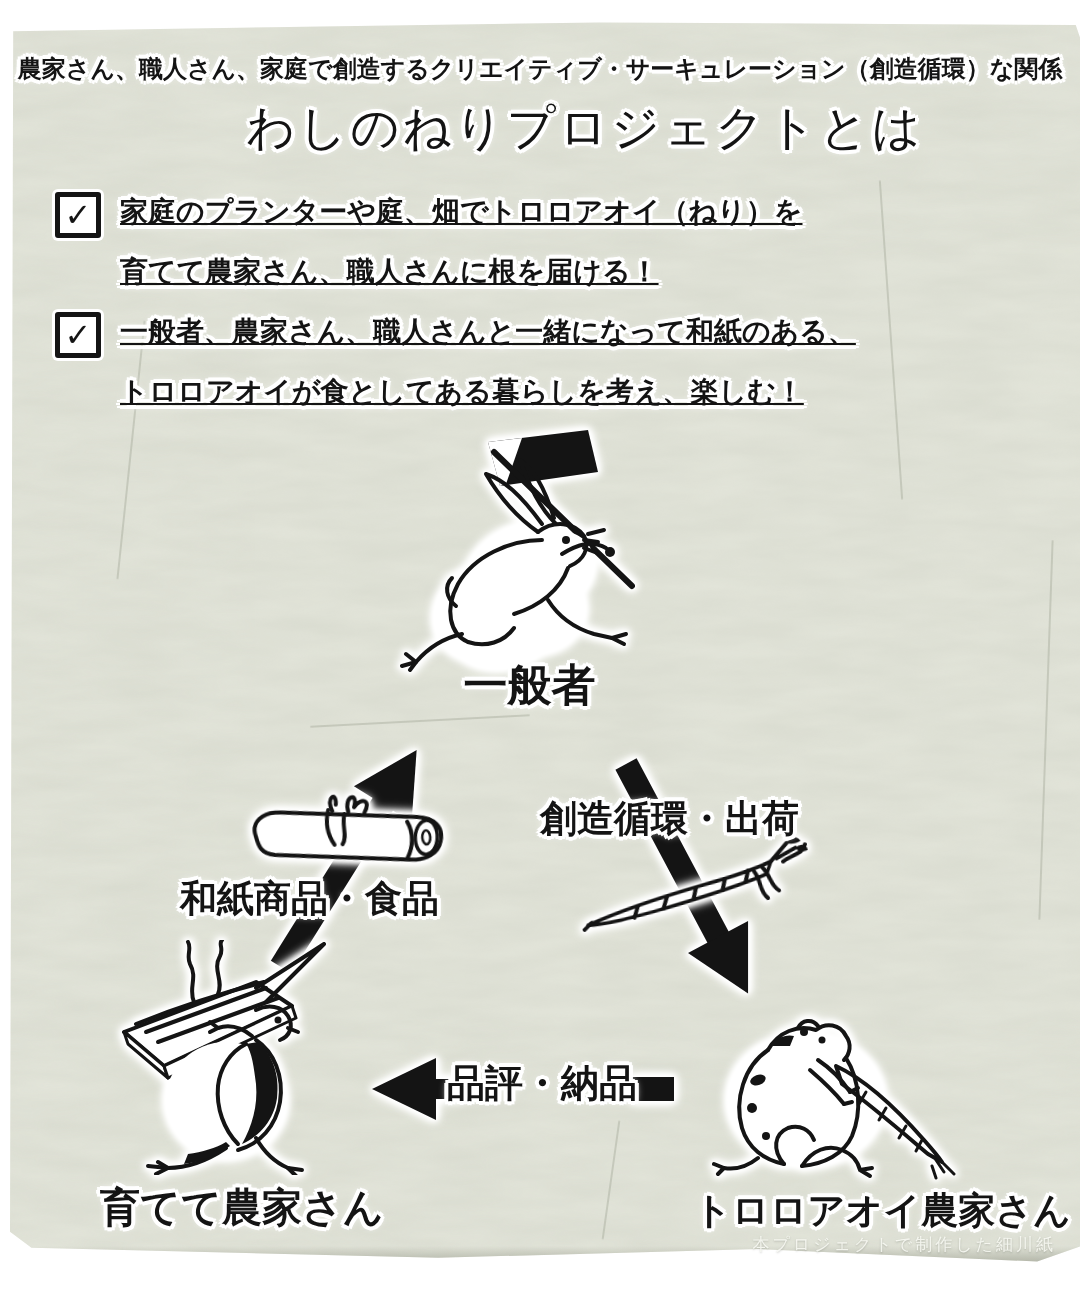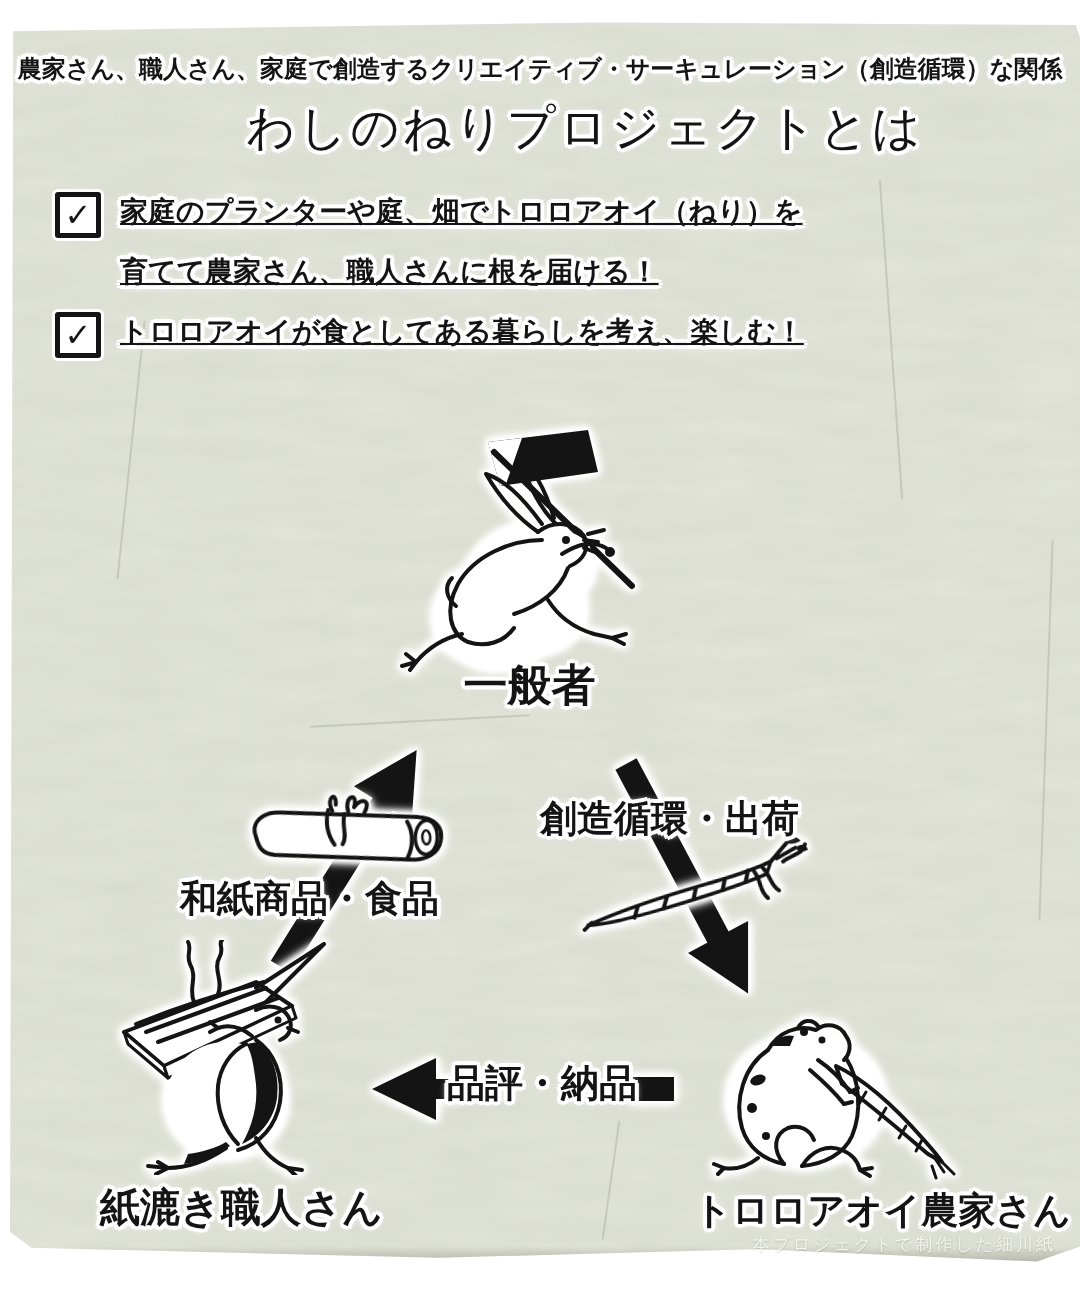--- a/index.html
+++ b/index.html
@@ -85,20 +85,21 @@
   </div>
   <div class="abs check-lines olined" style="left:120px;top:182px;">
     <span>家庭のプランターや庭、畑でトロロアオイ（ねり）を</span>
     <span>育てて農家さん、職人さんに根を届ける！</span>
   </div>
 
   <div class="abs check-box" style="left:55px;top:312px;">
     <span>✓</span>
   </div>
   <div class="abs check-lines olined" style="left:120px;top:302px;">
+    <span>一般者、農家さん、職人さんと一緒になって和紙のある、</span>
     <span>トロロアオイが食としてある暮らしを考え、楽しむ！</span>
   </div>
 
   <svg class="abs sticker" style="left:265px;top:715px;" width="200" height="270" viewBox="0 0 200 270">
     <g transform="translate(16,252) rotate(-58)" class="fill" fill="#141414">
       <rect x="0" y="-12" width="196" height="24"></rect>
       <polygon points="192,-34 192,34 256,0"></polygon>
     </g>
   </svg>
 
@@ -214,18 +215,18 @@
     <circle cx="98" cy="44" r="4" class="fill"></circle>
     <ellipse cx="52" cy="92" rx="8" ry="5" transform="rotate(-20 52 92)" class="fill"></ellipse>
     <circle cx="46" cy="120" r="5" class="fill"></circle>
     <circle cx="60" cy="148" r="4" class="fill"></circle>
   </svg>
 
   <div id="label-general" class="abs dlabel olined">一般者</div>
   <div id="label-kateisaien" class="abs dlabel olined">創造循環・出荷</div>
   <div id="label-washi" class="abs dlabel olined">和紙商品・食品</div>
   <div id="label-hinpyo" class="abs dlabel olined">品評・納品</div>
-  <div id="label-kamisuki" class="abs dlabel olined">紙漉き職人さん</div>
+  <div id="label-kamisuki" class="abs dlabel olined">育てて農家さん</div>
   <div id="label-farmer" class="abs dlabel olined">トロロアオイ農家さん</div>
 
   <div id="footer-caption" class="abs">本プロジェクトで制作した細川紙</div>
 
 </div>
 
 </body></html>

